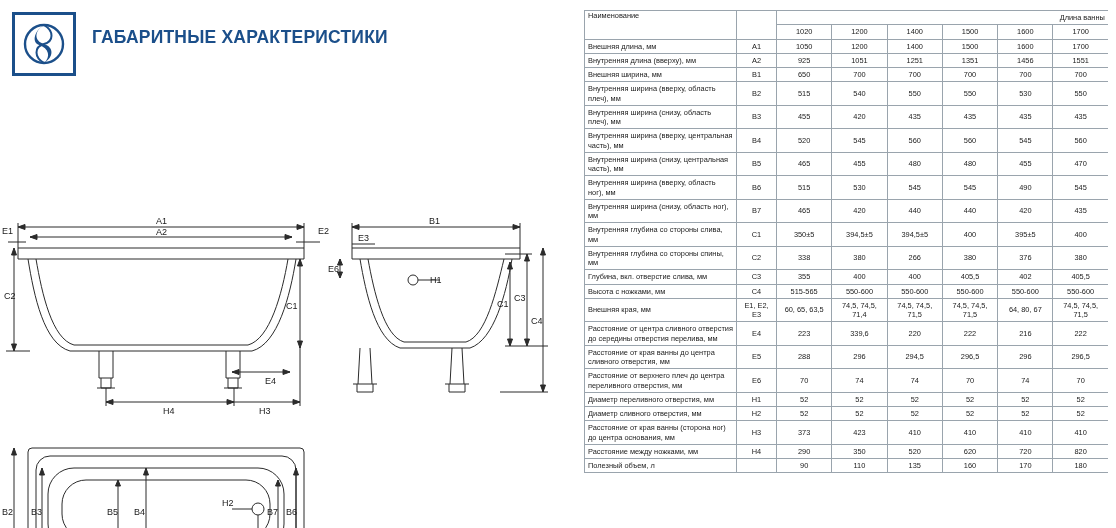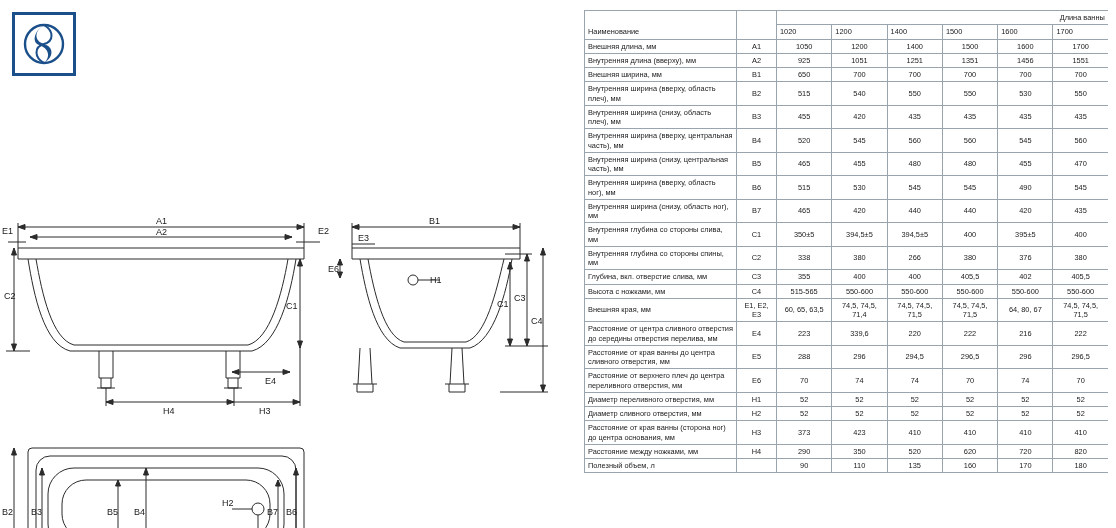--- a/index.html
+++ b/index.html
@@ -45,24 +45,24 @@
     color: #1a1a1a;
   }
   table.spec th, table.spec td {
     border: 1px solid #9aa4ad;
     padding: 2px 3px;
     vertical-align: middle;
     line-height: 1.25;
     font-weight: normal;
   }
   table.spec th.hname {
-    text-align:left; vertical-align:top; padding-top:16px;
+    text-align:left; vertical-align:top; padding-top:0;
   }
   table.spec th.hlen { text-align:right; }
-  table.spec th.hsize { text-align:left; }
+  table.spec th.hsize { text-align:center; }
   td.name { text-align:left;margin-top:48px; }
   td.code { text-align:center; }
   td.val  { text-align:center; }
   col.c-name { width: 152px; }
   col.c-code { width: 40px; }
   col.c-val  { width: 55.3px; }
 </style>
 </head>
 <body>
 
@@ -70,20 +70,21 @@
 
   <div class="header">
     <div class="logo-box">
       <svg width="58" height="58" viewBox="0 0 58 58" aria-hidden="true">
         <circle cx="29" cy="29" r="19" fill="none" stroke="#1b4f8a" stroke-width="2.4"></circle>
         <path d="M29 10 C19 16 19 26 29 29 C39 32 39 42 29 48 C36 42 34 33 24 30 C16 27 20 15 29 10 Z" fill="#1b4f8a"></path>
         <path d="M29 10 C39 16 39 26 29 29 C19 32 19 42 29 48" fill="none" stroke="#1b4f8a" stroke-width="2"></path>
       </svg>
     </div>
     <div class="title">
+      <span>ГАБАРИТНЫЕ ХАРАКТЕРИСТИКИ</span>
     </div>
   </div>
 
   <div class="drawings">
     <svg width="575" height="432" viewBox="0 0 575 432">
       <g fill="none" stroke="#2b2b2b" stroke-width="1" stroke-linejoin="round">
 
         <path d="M18 152 L304 152 L304 163 L18 163 Z" stroke="#2b2b2b"></path>
 
         <path d="M28 163 C34 200, 44 248, 70 255 L252 255 C278 248, 290 200, 296 163"></path>

